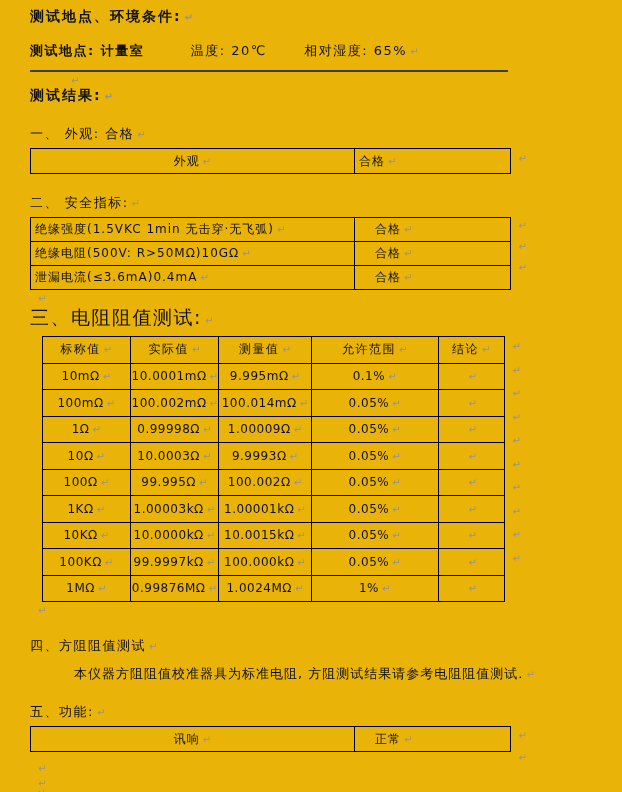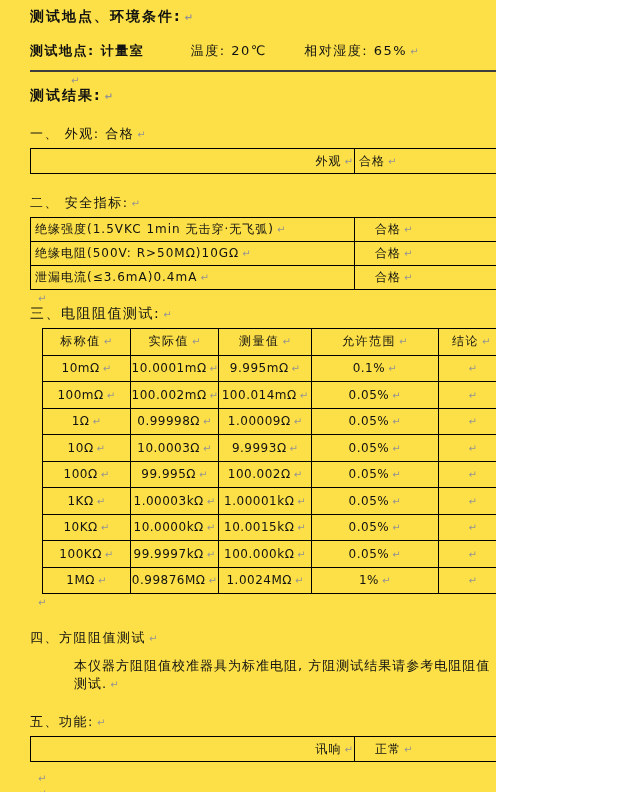--- a/index.html
+++ b/index.html
@@ -1,24 +1,24 @@
 <!DOCTYPE html>
 <html><head>
 <meta charset="utf-8">
 <style>
   html,body{margin:0;padding:0;background:#fff;}
   .page{
-    width:496px;height:792px;background:#fde047;overflow:hidden;
+    width:622px;height:792px;background:#eab308;overflow:hidden;
     font-family:"DejaVu Sans","Liberation Sans",sans-serif;
     color:#111;font-size:13px;position:relative;
   }
   .content{padding:8px 0 0 30px;}
   .b{font-weight:bold;}
   .t14{font-size:14px;letter-spacing:2px;}
-  .t13{font-size:14px;letter-spacing:1.5px;}
+  .t13{font-size:19px;letter-spacing:1.5px;}
   .heading{margin-top:20px;letter-spacing:1.5px;}
   
   .pm::after{content:attr(data-mark);color:#939393;font-size:10px;margin-left:3px;letter-spacing:0;}
   .pline{line-height:15px;height:15px;margin-left:5px;}
   .pline1{margin-left:38px;}
   
   .rule1{margin-top:10px;width:478px;height:2px;background:#3d3d3d;}
   .rule2wrap{position:relative;margin-top:2px;}
   .rule2{width:488px;height:2px;background:#1c1c1c;}
   .rule2wrap .pm{position:absolute;left:4px;top:-8px;}
@@ -27,21 +27,21 @@
   .env-seg1{display:inline-block;width:155px;font-weight:bold;}
   .env-seg2{display:inline-block;width:108px;}
   
   table{border-collapse:collapse;table-layout:fixed;}
   td,th{border:1px solid #000;font-weight:normal;font-size:12px;overflow:hidden;white-space:nowrap;}
   .tblwrap{position:relative;width:max-content;margin-top:5px;}
   .rowend{position:absolute;right:-16px;color:#939393;font-size:10px;}
   .t-wide{width:481px;}
   .t-wide td{height:21px;}
   .t-app td{height:22px;}
-  .cen{text-align:right;letter-spacing:1px;}
+  .cen{text-align:center;letter-spacing:1px;}
   .pad4{padding-left:4px;letter-spacing:1px;}
   .pad20{padding-left:20px;letter-spacing:1px;}
   .t-res{width:463px;margin-left:12px;}
   .t-res td,.t-res th{height:23.5px;text-align:center;letter-spacing:0.5px;}
   .t-res th{letter-spacing:1.5px;}
   .noteline{margin-top:10px;letter-spacing:1px;margin-left:44px;}
 </style>
 </head>
 <body>
 

